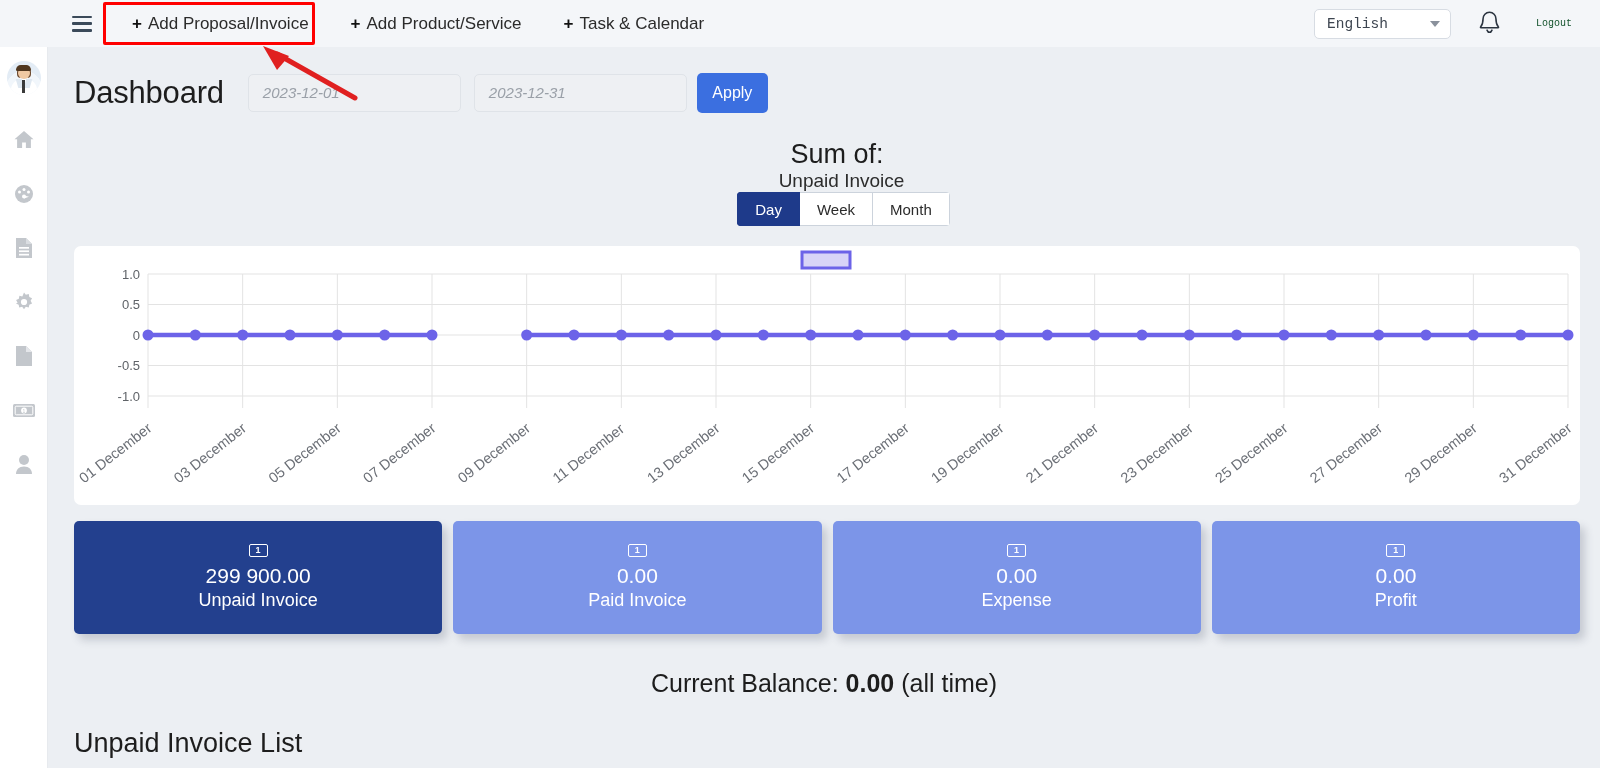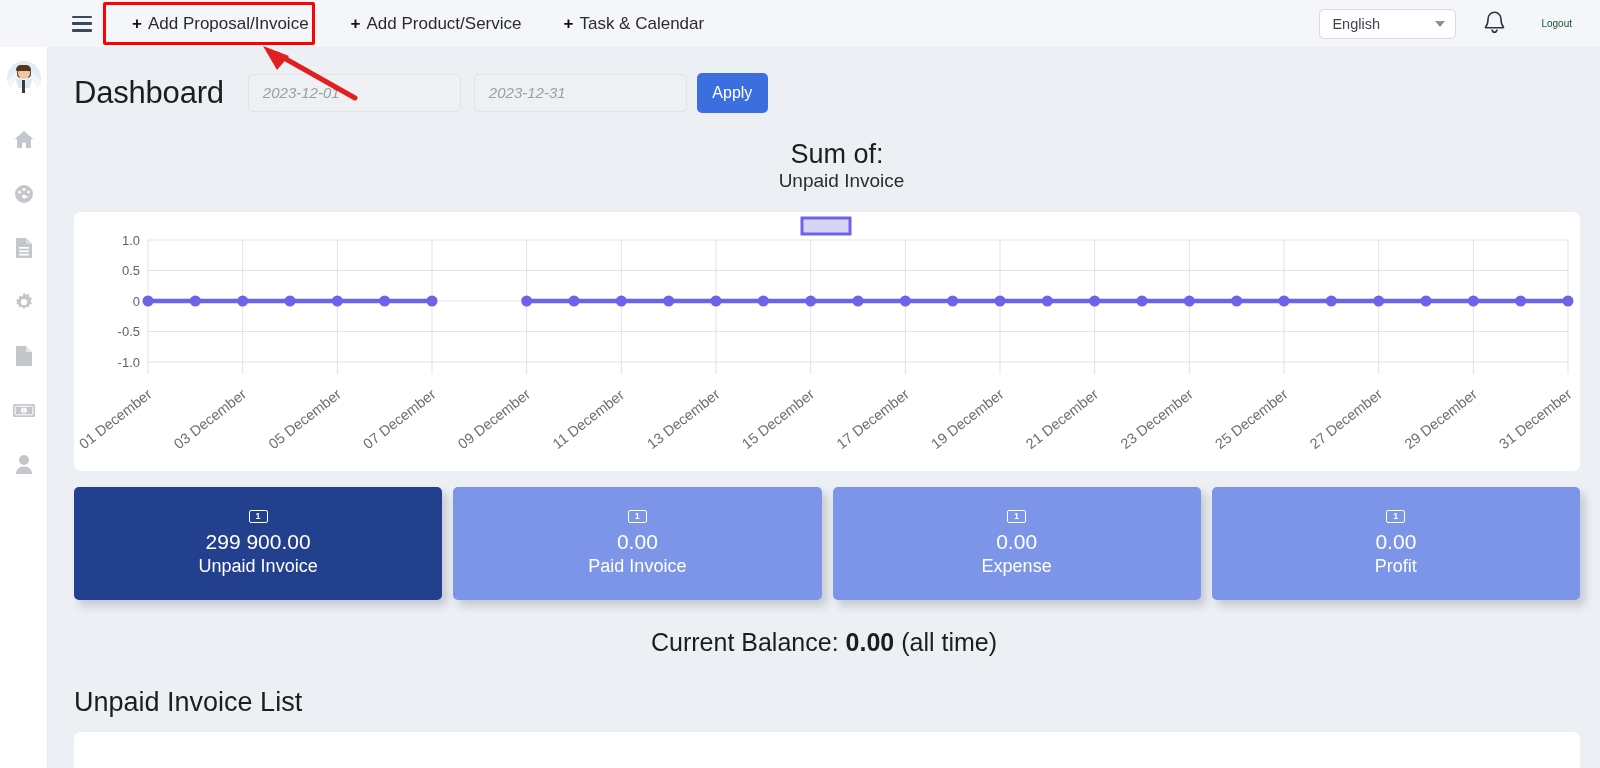--- a/index.html
+++ b/index.html
@@ -32,21 +32,21 @@
     font-size: 17px; color: #2b2b2b; padding: 6px 12px;
     white-space: nowrap; cursor: pointer;
   }
   .navlink .plus { font-weight: bold; font-size: 17px; color: #111; line-height: 1; }
   #nav-add-proposal { margin-left: 28px; }
   #nav-add-product { margin-left: 18px; }
   #nav-task { margin-left: 18px; }
 
   .topbar-right {
     position: absolute; right: 0; top: 0; height: 47px;
-    display: flex; align-items: center; gap: 0;
+    display: flex; align-items: center; gap: 0; font-family: Liberation Mono, monospace;
   }
   .lang-select {
     width: 137px; height: 30px; background: #fff;
     border: 1px solid #d7dce3; border-radius: 5px;
     display: flex; align-items: center; justify-content: space-between;
     padding: 0 10px 0 12px; font-size: 14.5px; color: #3d4550; cursor: pointer;
   }
   .caret {
     width: 0; height: 0;
     border-left: 5px solid transparent; border-right: 5px solid transparent;
@@ -137,21 +137,21 @@
   }
   .stat .money-ico {
     width: 19px; height: 13px; border: 1.6px solid #fff; border-radius: 2px;
     display: flex; align-items: center; justify-content: center; margin-bottom: 7px;
   }
   .stat .money-ico span { font-size: 9px; line-height: 1; font-weight: bold; }
   .stat .val { font-size: 21px; margin-bottom: 2px; }
   .stat .lab { font-size: 18px; }
 
   .balance {
-    text-align: center; font-size: 25px; color: #1d1d1d; padding-top: 28px;
+    text-align: center; font-size: 25px; color: #1d1d1d; padding-top: 35px;
   }
   .balance b { font-weight: bold; }
 
   .list-title { font-size: 27px; color: #1d1d1d; padding: 30px 0 0 26px; }
   .list-card {
     margin: 14px 20px 0 26px; height: 40px; background: #fff; border-radius: 7px 7px 0 0;
   }
 </style>
 </head>
 <body>
@@ -267,20 +267,25 @@
     <div class="dash-row">
       <div class="dash-title">Dashboard</div>
       <div class="date-input">2023-12-01</div>
       <div class="date-input second">2023-12-31</div>
       <button class="apply-btn">Apply</button>
     </div>
 
     <div class="sum-row">
       <div class="sum-label">Sum of:</div>
       <div class="sum-value">Unpaid Invoice</div>
+      <div class="seg">
+        <div class="active">Day</div>
+        <div>Week</div>
+        <div>Month</div>
+      </div>
     </div>
 
     <div class="chart-card">
       <svg class="chart-svg" id="chart" width="1506" height="259" viewBox="0 0 1506 259">
           <line x1="74" y1="28" x2="1494" y2="28" stroke="#e3e3e3" stroke-width="1"></line>
           <text x="66" y="32.5" text-anchor="end" font-size="13" fill="#5f6368" font-family="'Liberation Sans',sans-serif">1.0</text>
           <line x1="74" y1="58.5" x2="1494" y2="58.5" stroke="#e3e3e3" stroke-width="1"></line>
           <text x="66" y="63" text-anchor="end" font-size="13" fill="#5f6368" font-family="'Liberation Sans',sans-serif">0.5</text>
           <line x1="74" y1="89" x2="1494" y2="89" stroke="#e3e3e3" stroke-width="1"></line>
           <text x="66" y="93.5" text-anchor="end" font-size="13" fill="#5f6368" font-family="'Liberation Sans',sans-serif">0</text>

